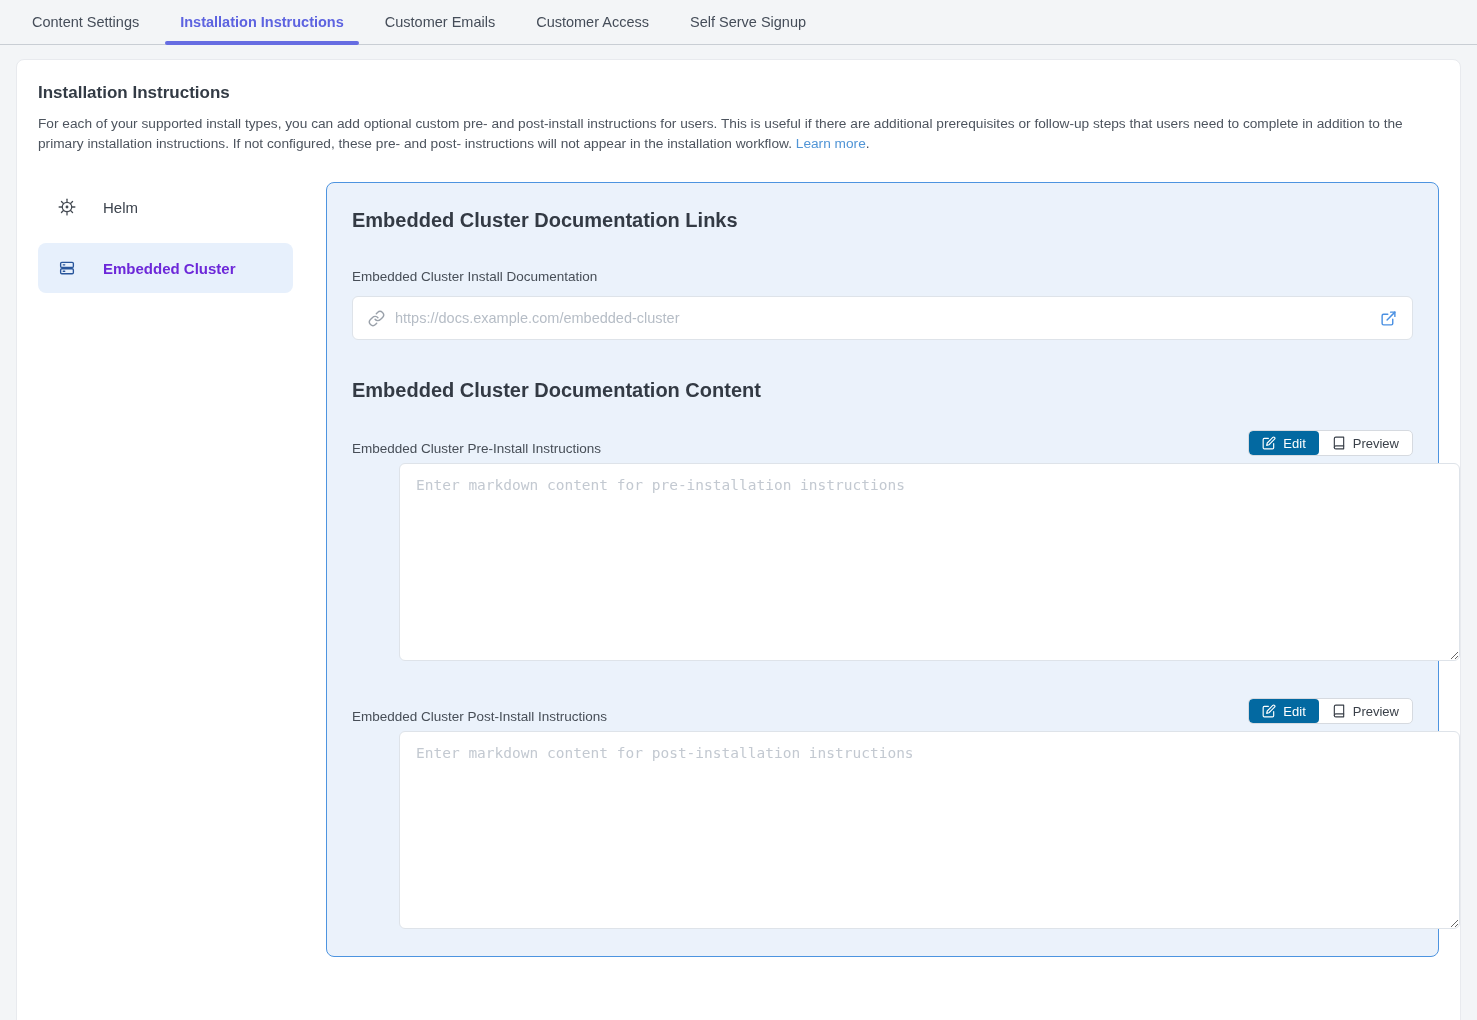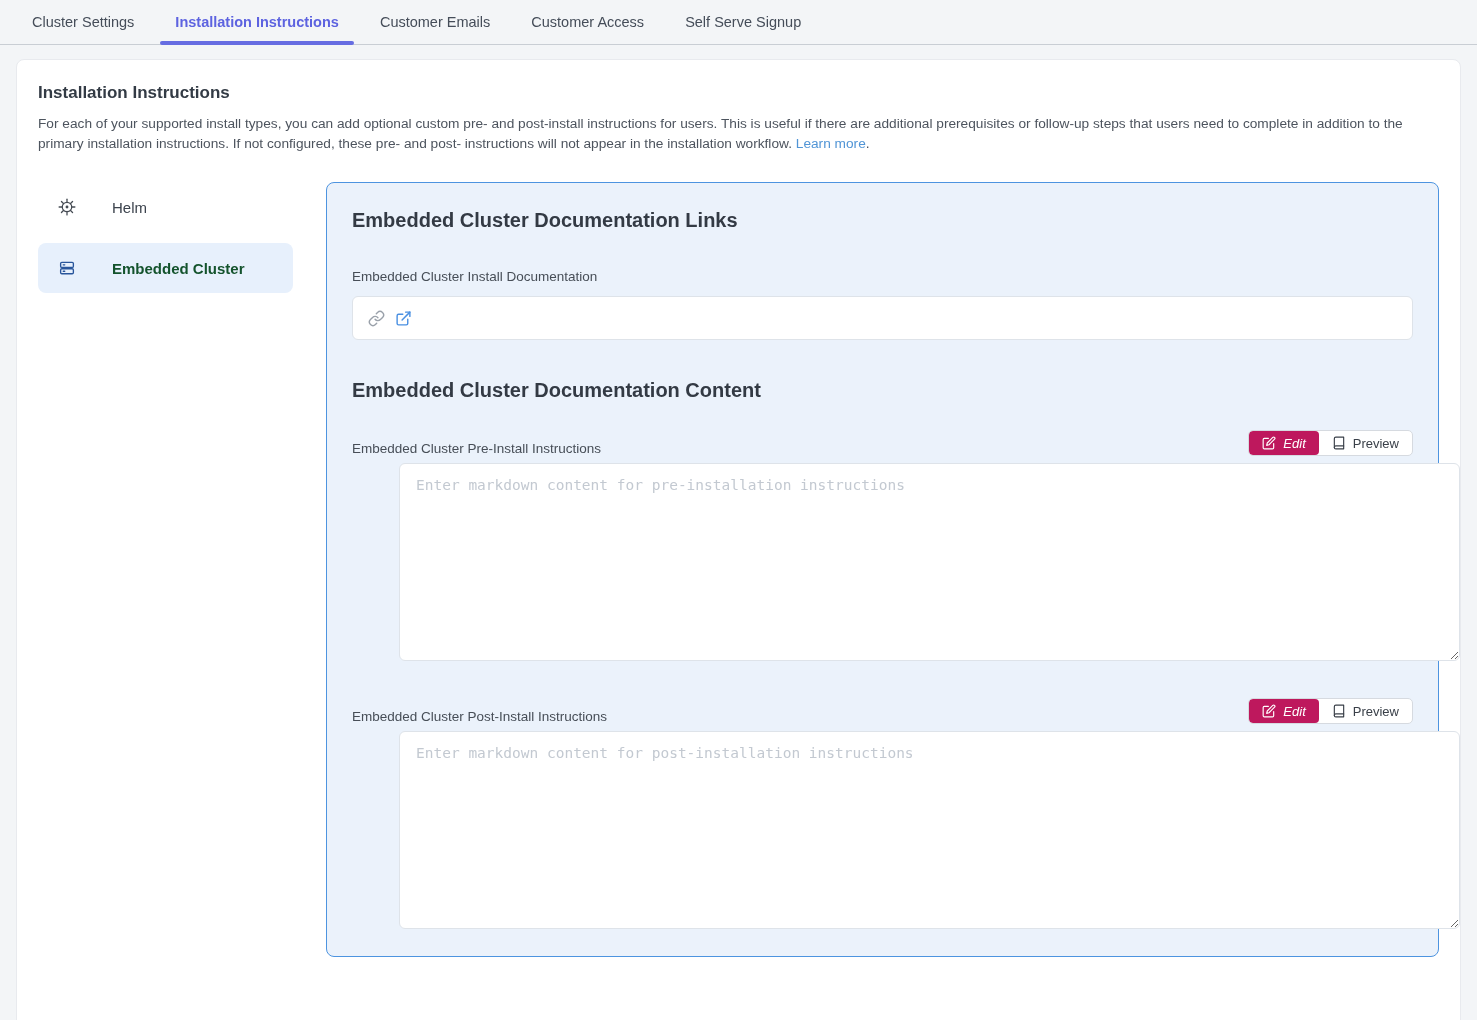--- a/index.html
+++ b/index.html
@@ -62,31 +62,31 @@
   }
   .link { color: #5195d6; cursor: pointer; text-decoration: none; }
 
   
   .content-row { display: flex; margin-top: 28px; gap: 33px; }
 
   .side-nav { width: 255px; flex-shrink: 0; }
   .nav-item {
     display: flex;
     align-items: center;
-    gap: 36px;
+    gap: 27px;
     padding: 16px 20px;
     border-radius: 8px;
     font-size: 15px;
     color: #3c434d;
     cursor: pointer;
     margin-bottom: 11px;
   }
   .nav-item.selected {
     background: #e7f0fc;
-    color: #14532d;
+    color: #6d28d9;
     font-weight: 700;
   }
   .nav-item .nav-icon { width: 18px; height: 18px; flex-shrink: 0; display: flex; }
 
   
   .panel {
     flex: 1;
     background: #ebf2fb;
     border: 1.5px solid #4d94e0;
     border-radius: 8px;
@@ -153,24 +153,23 @@
     gap: 7px;
     padding: 0 13px;
     font-size: 13px;
     cursor: pointer;
     border: none;
     background: transparent;
     font-family: "Liberation Sans", sans-serif;
     color: #3a4049;
   }
   .seg-btn.seg-active {
-    background: #be185d;
+    background: #0369a1;
     color: #ffffff;
     border-radius: 4px;
-    font-style: italic;
   }
   .seg-btn svg { width: 14px; height: 14px; }
 
   textarea.md-area {
     display: block;
     margin-top: 7px;
     width: 100%;
     height: 198px;
     background: #ffffff;
     border: 1px solid #dee3e9;
@@ -182,21 +181,21 @@
     resize: vertical;
     outline: none;
     margin-left: 47px;
   }
   textarea.md-area::placeholder { color: #c3c9d1; }
 </style>
 </head>
 <body>
 
 <nav class="tabbar">
-  <div class="tab">Cluster Settings</div>
+  <div class="tab">Content Settings</div>
   <div class="tab active">Installation Instructions</div>
   <div class="tab">Customer Emails</div>
   <div class="tab">Customer Access</div>
   <div class="tab">Self Serve Signup</div>
 </nav>
 
 <main class="card">
 
   <h1 class="page-title">Installation Instructions</h1>
   <p class="page-desc">
@@ -244,20 +243,21 @@
 
       <div class="field-label mt-37">Embedded Cluster Install Documentation</div>
 
       <div class="url-input-wrap">
         <span class="icon-link">
           <svg viewBox="0 0 24 24" fill="none" stroke="currentColor" stroke-width="2" stroke-linecap="round" stroke-linejoin="round" width="17" height="17">
             <path d="M10 13a5 5 0 0 0 7.54.54l3-3a5 5 0 0 0-7.07-7.07l-1.72 1.71"></path>
             <path d="M14 11a5 5 0 0 0-7.54-.54l-3 3a5 5 0 0 0 7.07 7.07l1.71-1.71"></path>
           </svg>
         </span>
+        <input type="text" placeholder="https://docs.example.com/embedded-cluster" style="">
         <span class="icon-ext">
           <svg viewBox="0 0 24 24" fill="none" stroke="currentColor" stroke-width="2" stroke-linecap="round" stroke-linejoin="round" width="17" height="17">
             <path d="M18 13v6a2 2 0 0 1-2 2H5a2 2 0 0 1-2-2V8a2 2 0 0 1 2-2h6"></path>
             <polyline points="15 3 21 3 21 9"></polyline>
             <line x1="10" y1="14" x2="21" y2="3"></line>
           </svg>
         </span>
       </div>
 
       <h2 class="panel-heading mt-39">Embedded Cluster Documentation Content</h2>

